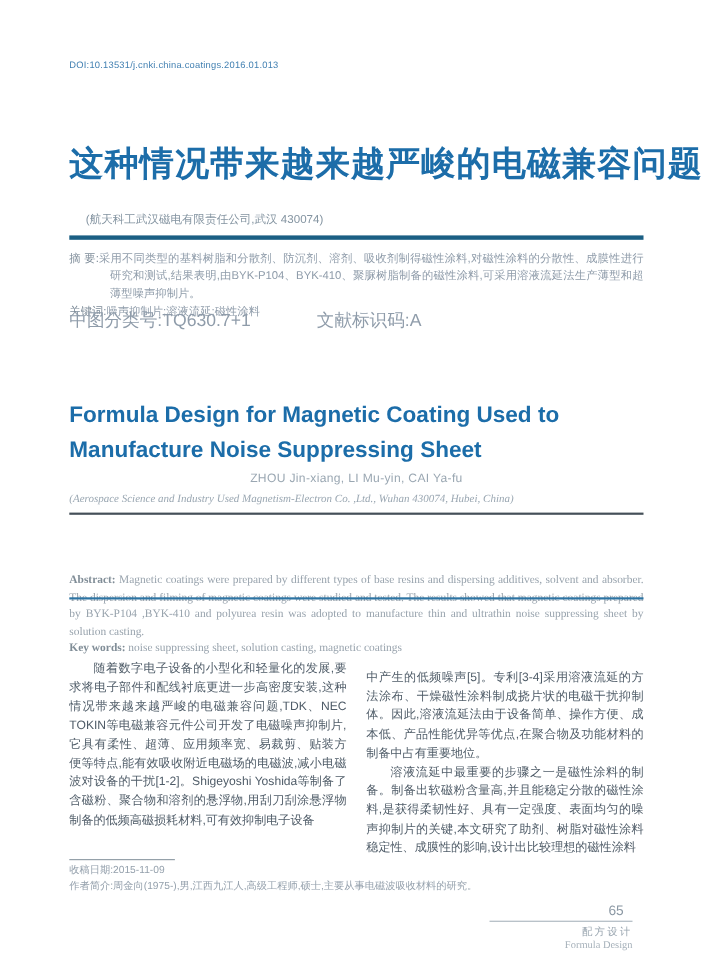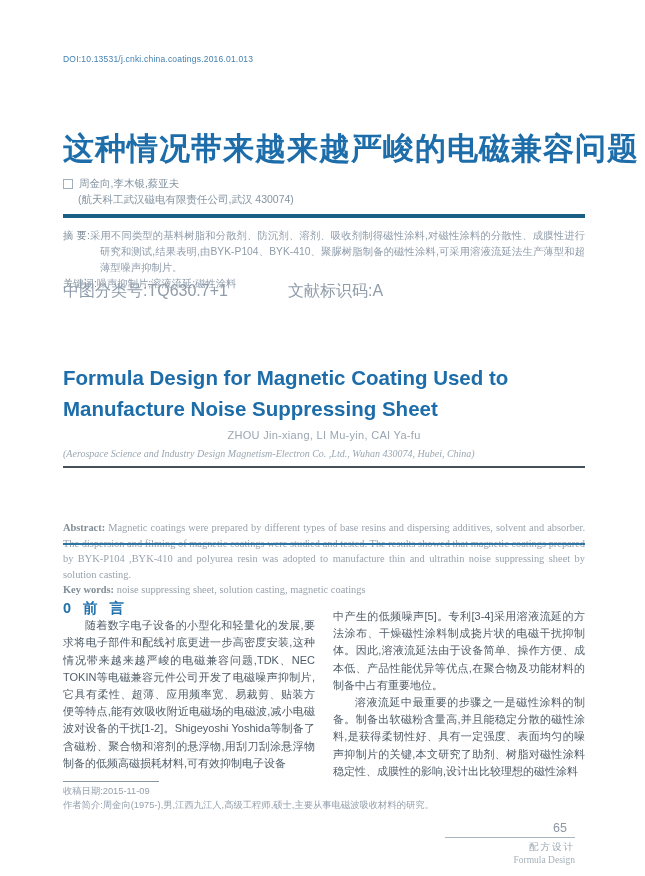--- a/index.html
+++ b/index.html
@@ -67,50 +67,45 @@
   .footer-en{font-size:9.5px;color:#a6b1ba;font-family:"Liberation Serif",serif;display:block;margin-top:1px;}
 </style>
 </head>
 <body>
 
 <div class="page">
 
   <div class="content doi-line" style="position: absolute; top: 54px;">DOI:10.13531/j.cnki.china.coatings.2016.01.013</div>
 
   <div class="content cn-title" style="position: absolute; top: 128px;">这种情况带来越来越严峻的电磁兼容问题</div>
-  <div class="content authors-row" style="position: absolute; top: 177px;">
-    <span class="author-marker"></span>
-    <span>周金向,李木银,蔡亚夫</span>
-  </div>
   <div class="content cn-affil" style="position: absolute; top: 193px;">(航天科工武汉磁电有限责任公司,武汉  430074)</div>
   <div class="content rule-thick" style="position: absolute; top: 214px;"></div>
 
   <div class="content cn-abstract" style="position: absolute; top: 228px;">
     <p><span class="lbl">摘  要:</span><span>采用不同类型的基料树脂和分散剂、防沉剂、溶剂、吸收剂制得磁性涂料,对磁性涂料的分散性、成膜性进行研究和测试,结果表明,由BYK-P104、BYK-410、聚脲树脂制备的磁性涂料,可采用溶液流延法生产薄型和超薄型噪声抑制片。</span></p>
     <p class="cn-keywords"><span class="lbl">关键词:</span><span>噪声抑制片;溶液流延;磁性涂料</span></p>
   </div>
   <div class="content cn-class-row" style="position: absolute; top: 281px;">
     <span class="seg1"><span>中图分类号:</span><span>TQ630.7+1</span></span>
     <span class="seg2"><span>文献标识码:</span><span>A</span></span>
   </div>
 
   <div class="content en-title" style="position: absolute; top: 362px;">Formula Design for Magnetic Coating Used to Manufacture Noise Suppressing Sheet</div>
   <div class="content en-authors" style="position: absolute; top: 429px; text-align: center;">ZHOU Jin-xiang, LI Mu-yin, CAI Ya-fu</div>
-  <div class="content en-affil" style="position: absolute; top: 448px;">(Aerospace Science and Industry Design Magnetism-Electron Co. ,Ltd.,  Wuhan  430074, Hubei, China)</div>
+  <div class="content en-affil" style="position: absolute; top: 448px;">(Aerospace Science and Industry Used Magnetism-Electron Co. ,Ltd.,  Wuhan  430074, Hubei, China)</div>
 
   <div class="content rule-abs-top" style="position: absolute; top: 466px;"></div>
   <div class="content en-abstract" style="position: absolute; top: 472px;">
     <p><span class="lbl">Abstract:</span><span> Magnetic coatings were prepared by different types of base resins and dispersing additives, solvent and absorber. The dispersion and filming of magnetic coatings were studied and tested. The results showed that magnetic coatings prepared by BYK-P104 ,BYK-410 and polyurea resin was adopted to manufacture thin and ultrathin noise suppressing sheet by solution casting.</span></p>
     <p><span class="lbl">Key words:</span><span> noise suppressing sheet, solution casting, magnetic coatings</span></p>
   </div>
   <div class="content rule-abs-bottom" style="position: absolute; top: 543px;"></div>
 
   <div class="content body-cols" style="position: absolute; top: 600px;">
     <div class="col col-left">
-      <p class="sec-heading">0 前 言</p>
       <p class="indent">随着数字电子设备的小型化和轻量化的发展,要求将电子部件和配线衬底更进一步高密度安装,这种情况带来越来越严峻的电磁兼容问题,TDK、NEC TOKIN等电磁兼容元件公司开发了电磁噪声抑制片,它具有柔性、超薄、应用频率宽、易裁剪、贴装方便等特点,能有效吸收附近电磁场的电磁波,减小电磁波对设备的干扰[1-2]。Shigeyoshi Yoshida等制备了含磁粉、聚合物和溶剂的悬浮物,用刮刀刮涂悬浮物制备的低频高磁损耗材料,可有效抑制电子设备</p>
     </div>
     <div class="col col-right">
       <p>中产生的低频噪声[5]。专利[3-4]采用溶液流延的方法涂布、干燥磁性涂料制成挠片状的电磁干扰抑制体。因此,溶液流延法由于设备简单、操作方便、成本低、产品性能优异等优点,在聚合物及功能材料的制备中占有重要地位。</p>
       <p class="indent">溶液流延中最重要的步骤之一是磁性涂料的制备。制备出软磁粉含量高,并且能稳定分散的磁性涂料,是获得柔韧性好、具有一定强度、表面均匀的噪声抑制片的关键,本文研究了助剂、树脂对磁性涂料稳定性、成膜性的影响,设计出比较理想的磁性涂料</p>
     </div>
   </div>
 
   <div class="content footnote" style="position: absolute; top: 781px;">
     <div class="footnote-rule"></div>

